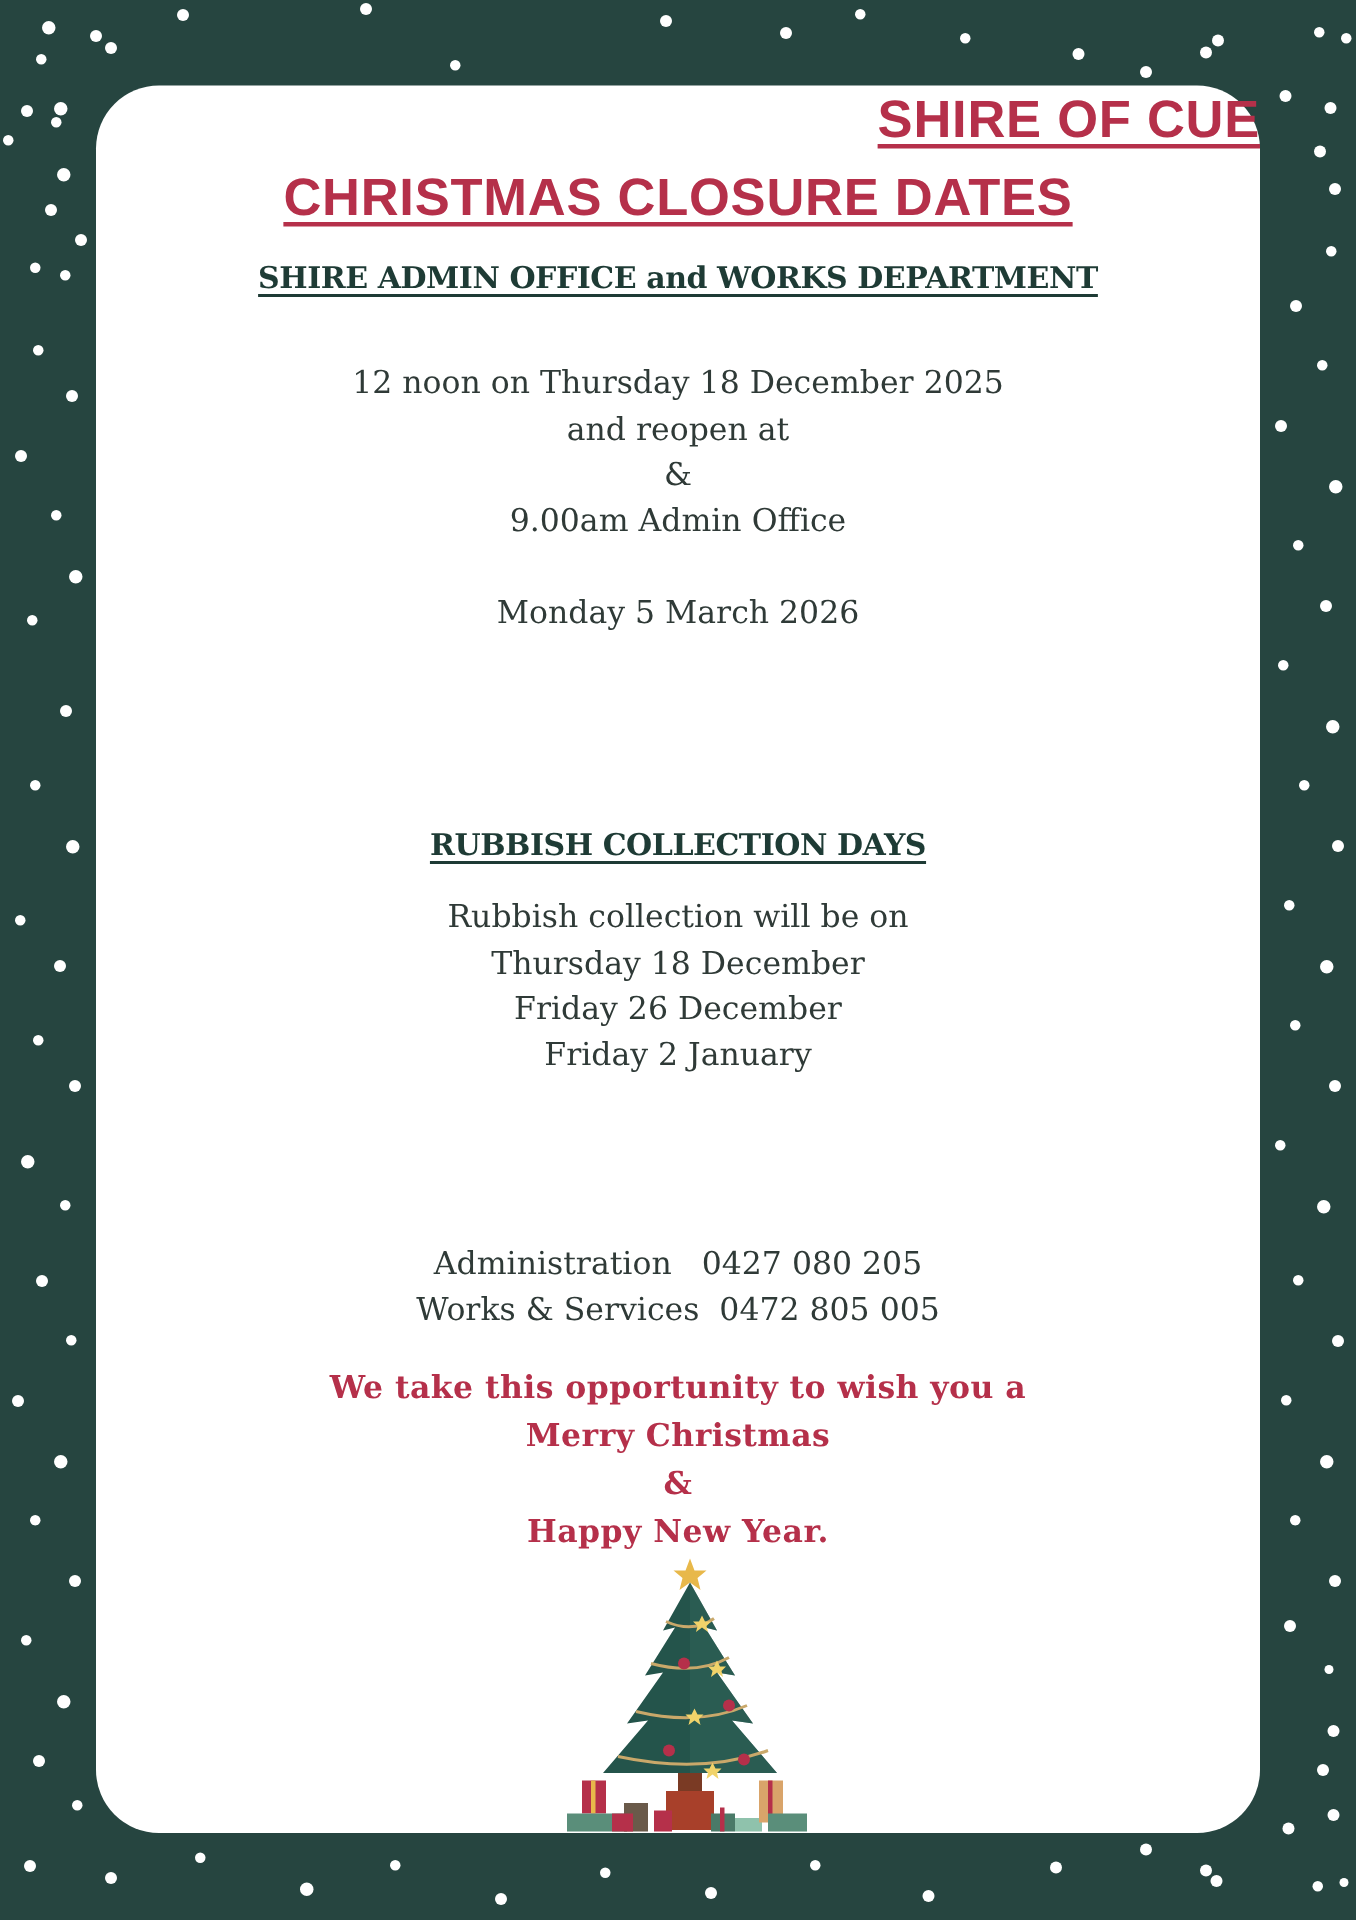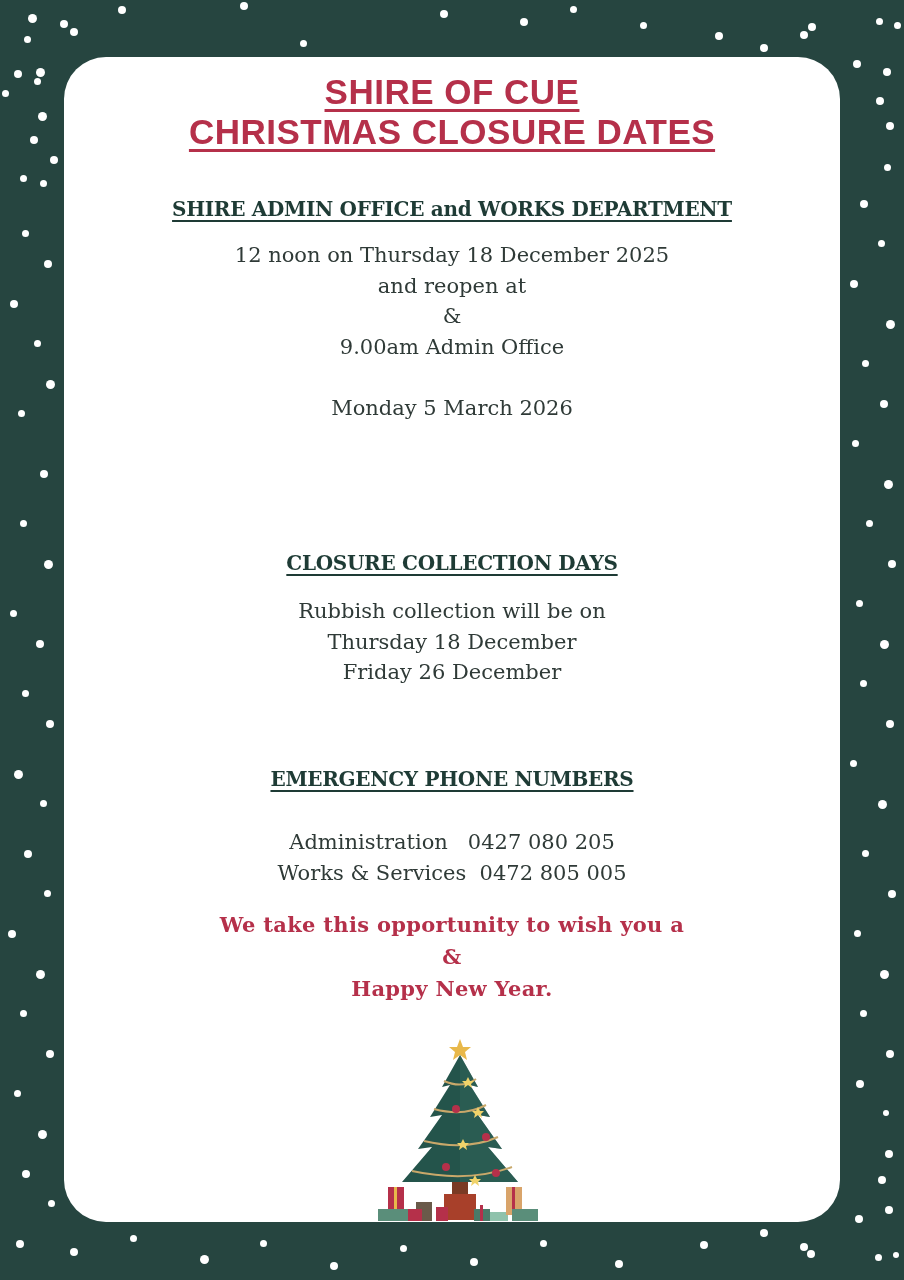--- a/index.html
+++ b/index.html
@@ -13,21 +13,21 @@
     .card {
       position: absolute; left: 64px; top: 57px; width: 776px; height: 1165px;
       background: #fff; border-radius: 42px; text-align: center; color: #2f3a37;
     }
     .title {
       position: absolute; left: 0; right: 0;
       font-family: "Liberation Sans", sans-serif; font-weight: 700;
       color: #b5304a; font-size: 35px; letter-spacing: 0.5px; margin: 0;
     }
     .title span { text-decoration: underline; text-decoration-thickness: 3px; text-underline-offset: 5px; }
-    .t1 { top: 15px; }
+    .t1 { top: 3px; text-align: right; }
     .t2 { top: 55px; }
     .heading {
       position: absolute; left: 0; right: 0; margin: 0;
       font-family: "DejaVu Serif", serif; font-weight: 700; color: #1e3b35;
       font-size: 20px; letter-spacing: -0.3px;
     }
     .heading span { text-decoration: underline; text-decoration-thickness: 2px; text-underline-offset: 4px; }
     .lines { position: absolute; left: 0; right: 0; }
     .line { font-size: 21px; line-height: 30.5px; color: #2f3a37; font-family: "DejaVu Serif", serif; font-weight: 300; white-space: pre; }
     .greet { position: absolute; left: 0; right: 0; top: 852px; }
@@ -137,45 +137,46 @@
   <span style="left:880px;top:970px;width:9px;height:9px"></span>
   <span style="left:860px;top:1010px;width:7px;height:7px"></span>
   <span style="left:886px;top:1050px;width:8px;height:8px"></span>
   <span style="left:856px;top:1080px;width:8px;height:8px"></span>
 </div>
 
 <div class="card">
   <h1 class="title t1"><span>SHIRE OF CUE</span></h1>
   <h1 class="title t2"><span>CHRISTMAS CLOSURE DATES</span></h1>
 
-  <h2 class="heading" style="top:140px"><span>SHIRE ADMIN OFFICE  and WORKS DEPARTMENT</span></h2>
+  <h2 class="heading" style="top:116px"><span>SHIRE ADMIN OFFICE  and WORKS DEPARTMENT</span></h2>
   <div class="lines" style="top:183px">
     <div class="line">12 noon on Thursday 18 December 2025</div>
     <div class="line">and reopen at</div>
     <div class="line">&amp;</div>
     <div class="line">9.00am Admin Office</div>
     <div class="line">&nbsp;</div>
     <div class="line">Monday 5 March 2026</div>
   </div>
 
-  <h2 class="heading" style="top:494px"><span>CLOSURE COLLECTION DAYS</span></h2>
+  <h2 class="heading" style="top:494px"><span>RUBBISH COLLECTION DAYS</span></h2>
   <div class="lines" style="top:539px">
     <div class="line">Rubbish collection will be on</div>
     <div class="line">Thursday 18 December</div>
     <div class="line">Friday 26 December</div>
-  </div>
-
-  <h2 class="heading" style="top:710px"><span>EMERGENCY PHONE NUMBERS</span></h2>
+    <div class="line">Friday 2 January</div>
+  </div>
+
   <div class="lines" style="top:770px">
     <div class="line">Administration   0427 080 205</div>
     <div class="line">Works &amp; Services  0472 805 005</div>
   </div>
 
   <div class="greet">
     <div class="gline">We take this opportunity to wish you a</div>
+    <div class="gline">Merry Christmas</div>
     <div class="gline">&amp;</div>
     <div class="gline">Happy New Year.</div>
   </div>
 
   <svg class="tree" viewBox="0 0 170 185">
 
     <polygon points="82,2 85,10 93,10 87,15 89,23 82,18 75,23 77,15 71,10 79,10" fill="#e8b84a"></polygon>
 
     <polygon points="82,18 100,50 92,48 112,80 100,78 124,112 110,110 140,145 24,145 54,110 40,112 64,78 52,80 72,48 64,50" fill="#24544b"></polygon>
     <polygon points="82,18 100,50 92,48 112,80 100,78 124,112 110,110 140,145 82,145" fill="#2f6459" opacity="0.5"></polygon>

